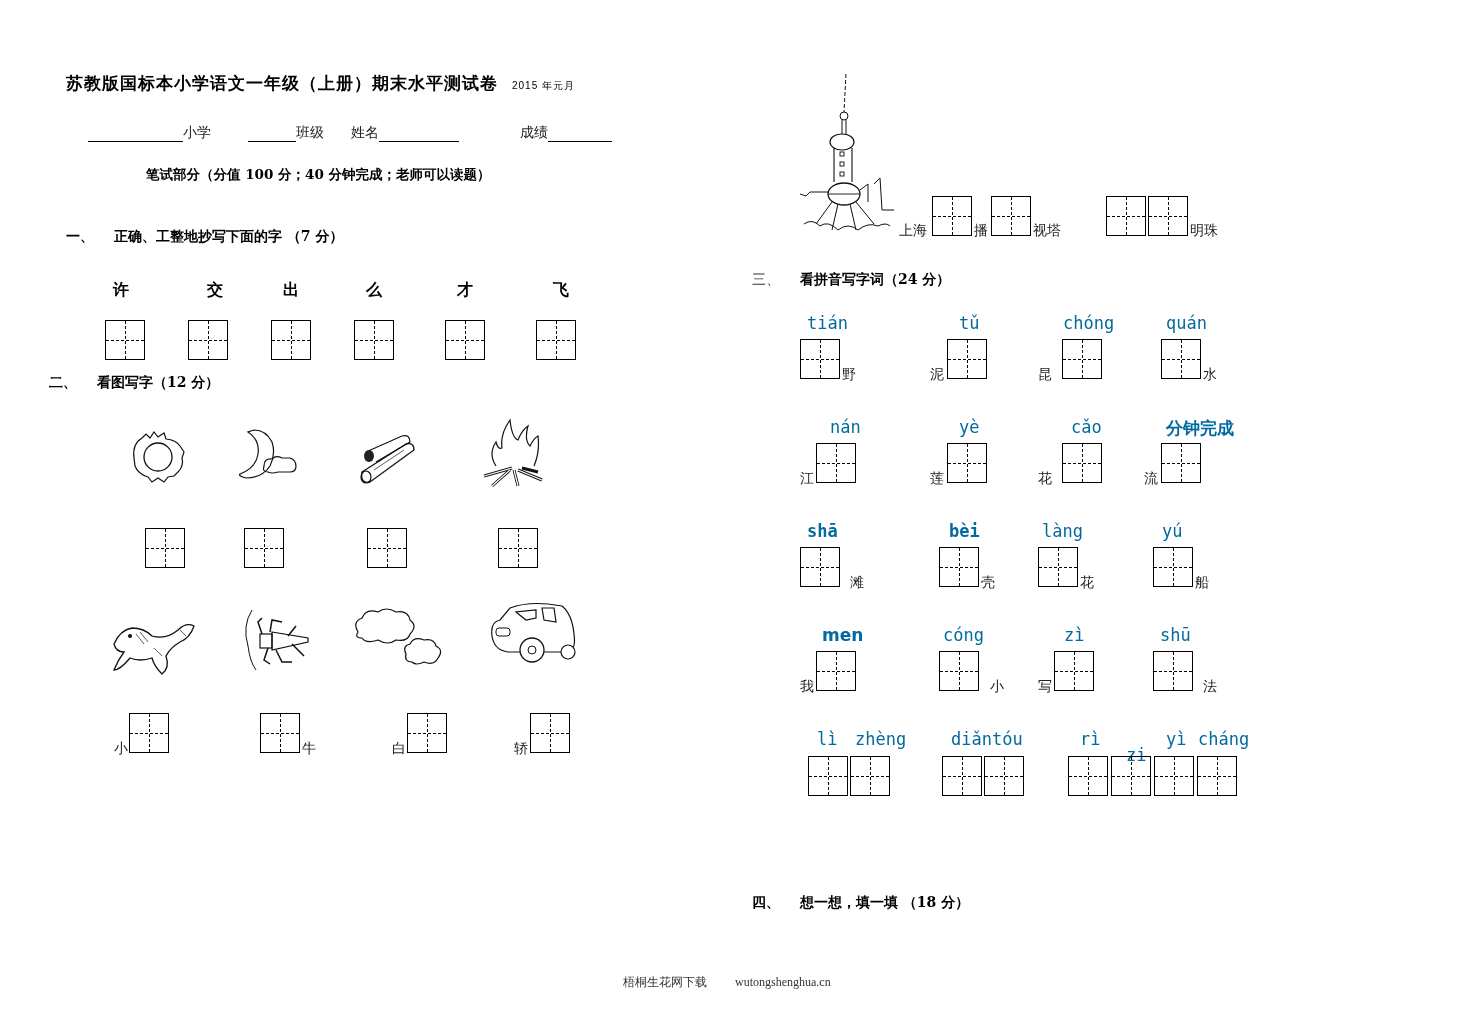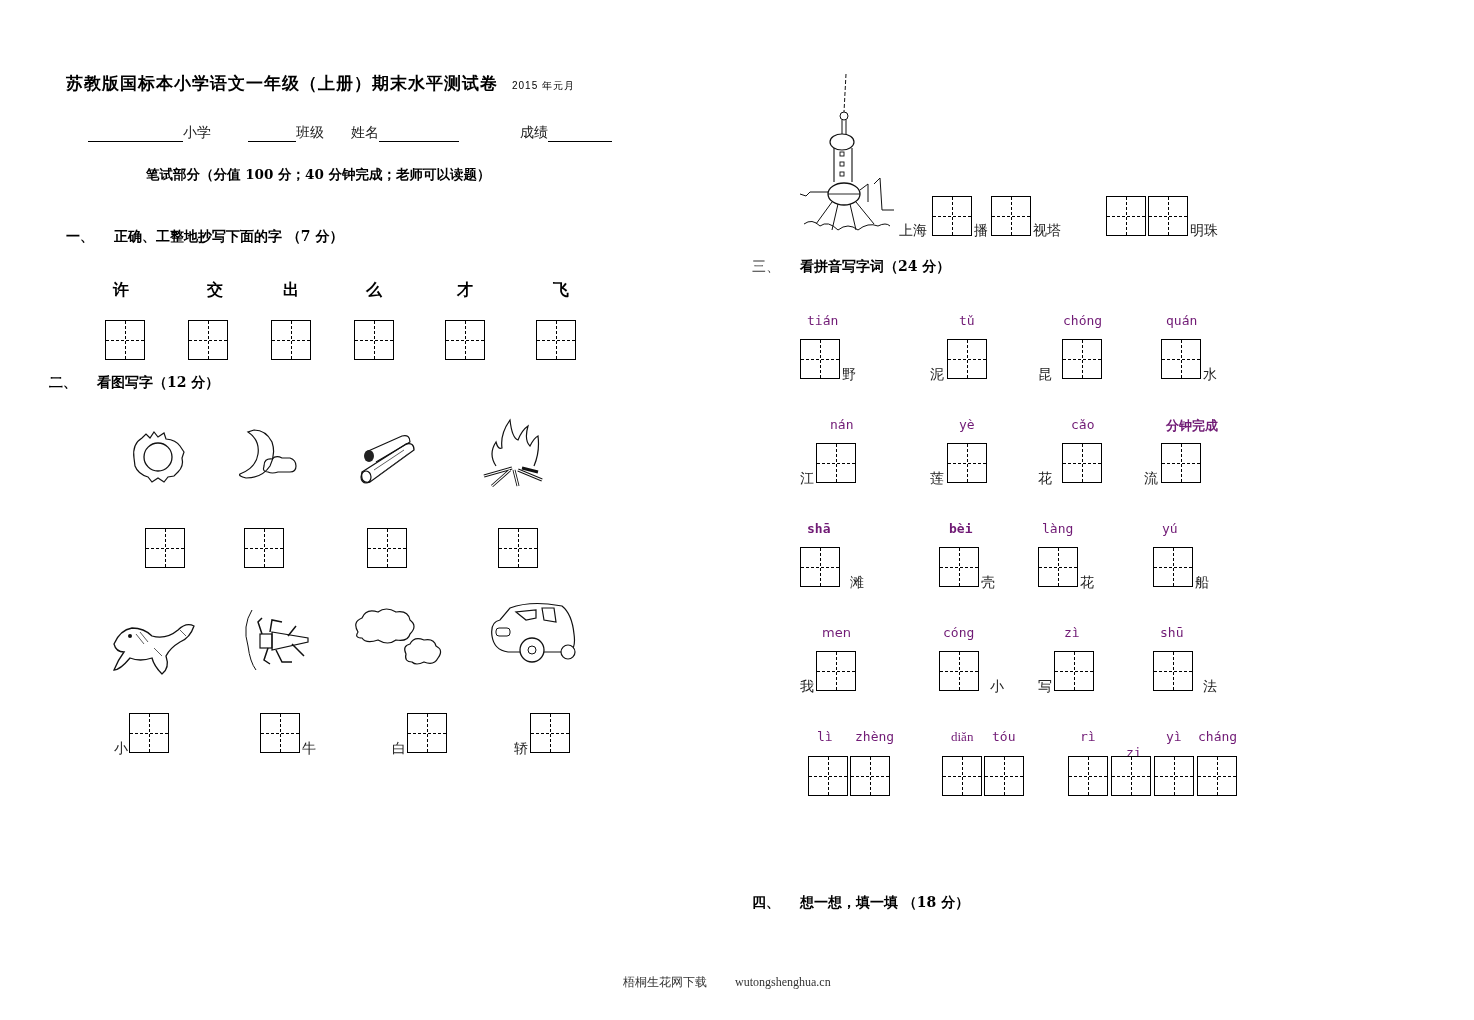--- a/index.html
+++ b/index.html
@@ -12,21 +12,21 @@
   .blank { display: inline-block; border-bottom: 1.2px solid #000; height: 16px; vertical-align: bottom; }
   .note { left: 146px; top: 166px; font-size: 13.5px; font-weight: bold; white-space: nowrap; }
   .sec { font-size: 14px; font-weight: bold; white-space: nowrap; }
   .sec .num { display: inline-block; width: 48px; }
   .sec.light .num { font-weight: normal; color:#333; }
   .char { font-size: 16px; font-weight: bold; }
   .tz { position: absolute; width: 40px; height: 40px; border: 1.6px solid #000; box-sizing: border-box; }
   .tz::before { content: ""; position: absolute; left: 50%; top: 0; bottom: 0; border-left: 1.4px dashed #000; }
   .tz::after { content: ""; position: absolute; top: 50%; left: 0; right: 0; border-top: 1.4px dashed #000; }
   .lbl { font-size: 14px; font-family: "Liberation Serif", serif; color: #222; white-space: nowrap; }
-  .py { font-size: 13px; font-family: "DejaVu Sans Mono", "Liberation Mono", monospace; color:#701a75; white-space: nowrap; }
+  .py { font-size: 17px; font-family: "DejaVu Sans Mono", "Liberation Mono", monospace; color:#0369a1; white-space: nowrap; }
   .pic { position: absolute; }
   .footer { left: 623px; top: 974px; font-size: 12px; font-family: "Liberation Serif", serif; color:#333; white-space: nowrap; }
   .footer span + span { margin-left: 28px; }
 </style>
 </head>
 <body>
 
 <div class="abs title">
   <span>苏教版国标本小学语文一年级（上册）期末水平测试卷</span><span class="date">2015 年元月</span>
 </div>
@@ -151,21 +151,21 @@
 
 <span class="abs lbl" style="left:899px; top:222px;">上海</span>
 <div class="tz" style="left:932px; top:196px;"></div>
 <span class="abs lbl" style="left:974px; top:222px;">播</span>
 <div class="tz" style="left:991px; top:196px;"></div>
 <span class="abs lbl" style="left:1033px; top:222px;">视塔</span>
 <div class="tz" style="left:1106px; top:196px;"></div>
 <div class="tz" style="left:1148px; top:196px;"></div>
 <span class="abs lbl" style="left:1190px; top:222px;">明珠</span>
 
-<div class="abs sec light" style="left:752px; top:258px;">
+<div class="abs sec light" style="left:752px; top:271px;">
   <span class="num">三、</span><span>看拼音写字词（24 分）</span>
 </div>
 
 <span class="abs py" style="left:807px; top:313px;">tián</span>
 <div class="tz" style="left:800px; top:339px;"></div>
 <span class="abs lbl" style="left:842px; top:366px;">野</span>
 
 <span class="abs py" style="left:959px; top:313px;">tǔ</span>
 <span class="abs lbl" style="left:930px; top:366px;">泥</span>
 <div class="tz" style="left:947px; top:339px;"></div>
@@ -203,42 +203,42 @@
 <span class="abs lbl" style="left:981px; top:574px;">壳</span>
 
 <span class="abs py" style="left:1042px; top:521px;">làng</span>
 <div class="tz" style="left:1038px; top:547px;"></div>
 <span class="abs lbl" style="left:1080px; top:574px;">花</span>
 
 <span class="abs py" style="left:1162px; top:521px;">yú</span>
 <div class="tz" style="left:1153px; top:547px;"></div>
 <span class="abs lbl" style="left:1195px; top:574px;">船</span>
 
-<span class="abs py" style="left:822px; top:625px; font-weight:normal; font-family:'DejaVu Sans', sans-serif;text-align:center;">men</span>
+<span class="abs py" style="left:822px; top:625px; font-weight:bold; font-family:'DejaVu Sans', sans-serif;text-align:center;">men</span>
 <span class="abs lbl" style="left:800px; top:678px;">我</span>
 <div class="tz" style="left:816px; top:651px;"></div>
 
 <span class="abs py" style="left:943px; top:625px;">cóng</span>
 <div class="tz" style="left:939px; top:651px;"></div>
 <span class="abs lbl" style="left:990px; top:678px;">小</span>
 
 <span class="abs py" style="left:1064px; top:625px;">zì</span>
 <span class="abs lbl" style="left:1038px; top:678px;">写</span>
 <div class="tz" style="left:1054px; top:651px;"></div>
 
 <span class="abs py" style="left:1160px; top:625px;">shū</span>
 <div class="tz" style="left:1153px; top:651px;"></div>
 <span class="abs lbl" style="left:1203px; top:678px;">法</span>
 
 <span class="abs py" style="left:817px; top:729px;">lì</span>
 <span class="abs py" style="left:855px; top:729px;">zhèng</span>
 <div class="tz" style="left:808px; top:756px;"></div>
 <div class="tz" style="left:850px; top:756px;"></div>
 
-<span class="abs py" style="left:951px; top:729px;font-family:Liberation Serif, serif;">diǎn</span>
+<span class="abs py" style="left:951px; top:729px;">diǎn</span>
 <span class="abs py" style="left:992px; top:729px;">tóu</span>
 <div class="tz" style="left:942px; top:756px;"></div>
 <div class="tz" style="left:984px; top:756px;"></div>
 
 <span class="abs py" style="left:1080px; top:729px;">rì</span>
 <span class="abs py" style="left:1126px; top:729px;margin-top:16px;">zi</span>
 <span class="abs py" style="left:1166px; top:729px;">yì</span>
 <span class="abs py" style="left:1198px; top:729px;">cháng</span>
 <div class="tz" style="left:1068px; top:756px;"></div>
 <div class="tz" style="left:1111px; top:756px;"></div>

